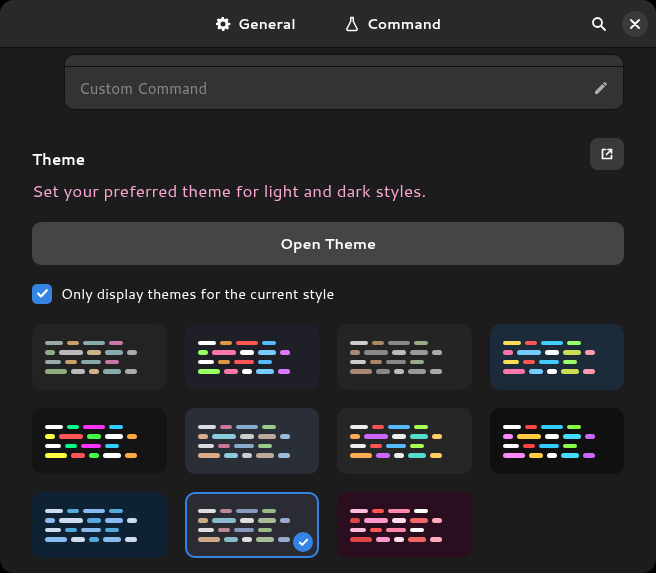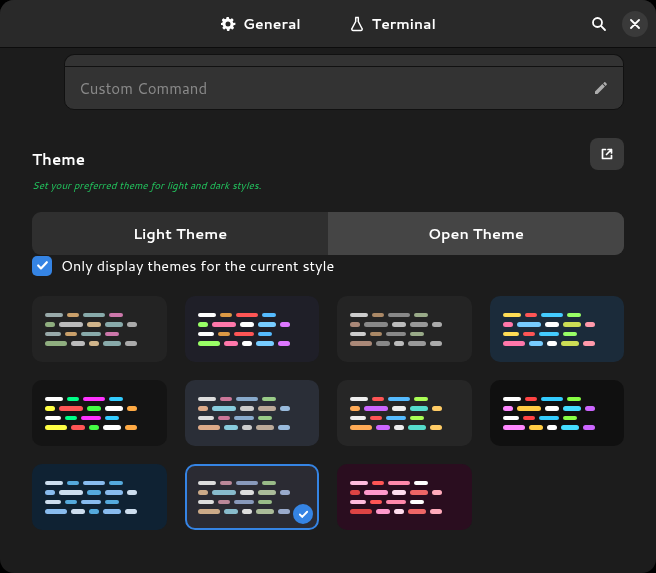--- a/index.html
+++ b/index.html
@@ -114,24 +114,23 @@
     font-size: 14px;
     cursor: pointer;
     display: flex;
     align-items: center;
     justify-content: center;
   }
   .btn-icon {
     padding: 9px 10px;
   }
   .section-subtitle {
-    color: #22c55e;
-    font-size: 10px;
+    color: #f9a8d4;
+    font-size: 17px;
     margin-top: 8px;
-    font-style: italic;
   }
   .theme-toggle {
     display: flex;
     margin-top: 20px;
     border-radius: 9px;
     overflow: hidden;
     background: #2f2f2f;
   }
   .theme-toggle .seg {
     flex: 1;
@@ -141,21 +140,21 @@
     cursor: pointer;
     font-size: 14.5px;
   }
   .theme-toggle .seg.active {
     background: #454545;
   }
   .checkbox-row {
     display: flex;
     align-items: center;
     gap: 9px;
-    margin-top: 0;
+    margin-top: 18px;
     font-size: 14.5px;
   }
   .checkbox {
     width: 20px; height: 20px;
     background: #3584e4;
     border-radius: 5px;
     display: flex; align-items: center; justify-content: center;
   }
   .theme-grid {
     margin-top: 20px;
@@ -200,21 +199,21 @@
       <div class="tab">
         <svg viewBox="0 0 16 16">
             <path fill="#fff" d="M8 10.5A2.5 2.5 0 118 5.5a2.5 2.5 0 010 5zm6.4-3.6l-1.3-.2a5.3 5.3 0 00-.5-1.2l.8-1.1a.6.6 0 00-.1-.8l-1-1a.6.6 0 00-.8-.1l-1.1.8a5.3 5.3 0 00-1.2-.5l-.2-1.3A.6.6 0 008.4 1H7a.6.6 0 00-.6.5l-.2 1.3a5.3 5.3 0 00-1.2.5l-1.1-.8a.6.6 0 00-.8.1l-1 1a.6.6 0 00-.1.8l.8 1.1a5.3 5.3 0 00-.5 1.2l-1.3.2A.6.6 0 001 7v1.4c0 .3.2.5.5.6l1.3.2c.1.4.3.8.5 1.2l-.8 1.1a.6.6 0 00.1.8l1 1c.2.2.5.2.8.1l1.1-.8c.4.2.8.4 1.2.5l.2 1.3c.1.3.3.5.6.5h1.4c.3 0 .5-.2.6-.5l.2-1.3c.4-.1.8-.3 1.2-.5l1.1.8c.3.1.6.1.8-.1l1-1a.6.6 0 00.1-.8l-.8-1.1c.2-.4.4-.8.5-1.2l1.3-.2c.3-.1.5-.3.5-.6V7a.6.6 0 00-.6-.6z"></path>
           </svg>
         <span>General</span>
       </div>
       <div class="tab">
         <svg viewBox="0 0 16 16">
             <path fill="none" stroke="#fff" stroke-width="1.5" stroke-linejoin="round" d="M6.2 1.5h3.6M6.7 1.5v4L3 12.5c-.6 1 .1 2 1.2 2h7.6c1.1 0 1.8-1 1.2-2L9.3 5.5v-4"></path>
           </svg>
-        <span>Terminal</span>
+        <span>Command</span>
       </div>
     </div>
     <div class="header-right">
       <div class="icon-btn">
         <svg width="16" height="16" viewBox="0 0 16 16">
             <circle cx="6.5" cy="6.5" r="4.5" fill="none" stroke="#fff" stroke-width="1.8"></circle>
             <line x1="10.2" y1="10.2" x2="14" y2="14" stroke="#fff" stroke-width="1.8" stroke-linecap="round"></line>
           </svg>
       </div>
       <div class="icon-btn close-btn">
@@ -240,21 +239,20 @@
         <div class="btn btn-icon">
           <svg width="14" height="14" viewBox="0 0 14 14">
               <path fill="none" stroke="#fff" stroke-width="1.7" stroke-linecap="round" stroke-linejoin="round" d="M5.5 2.5H2.5v9h9V8.5M8 2.5h3.5V6M11.5 2.5L6.5 7.5"></path>
             </svg>
         </div>
       </div>
     </div>
     <div class="section-subtitle">Set your preferred theme for light and dark styles.</div>
 
     <div class="theme-toggle">
-      <div class="seg">Light Theme</div>
       <div class="seg active">Open Theme</div>
     </div>
 
     <div class="checkbox-row">
       <div class="checkbox">
         <svg width="13" height="13" viewBox="0 0 12 12">
             <path d="M2 6l2.6 2.7L10 3" fill="none" stroke="#fff" stroke-width="2" stroke-linecap="round" stroke-linejoin="round"></path>
           </svg>
       </div>
       <span>Only display themes for the current style</span>

